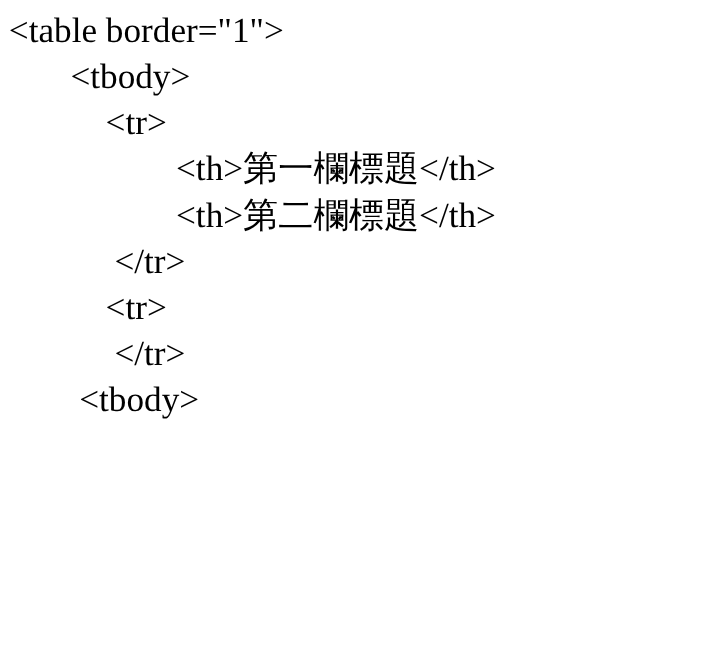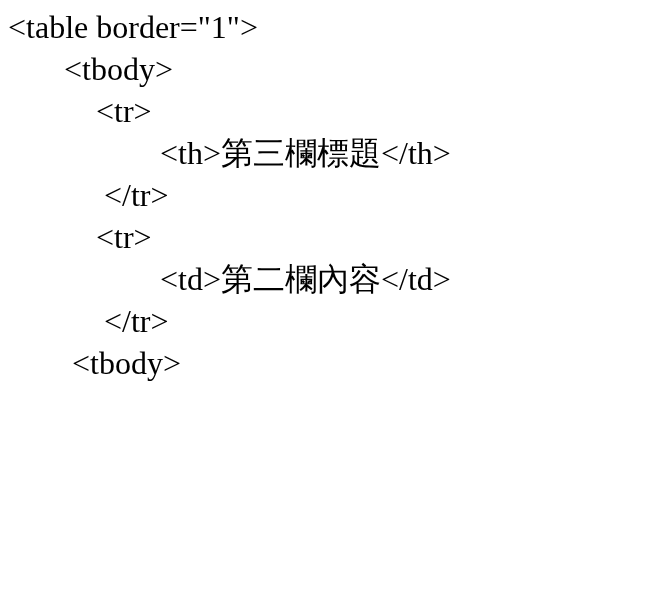--- a/index.html
+++ b/index.html
@@ -25,19 +25,19 @@
       height: 42px;
     }
   </style>
 </head>
 <body>
 
 <div class="code-block">
   <div class="code-line">&lt;table border="1"&gt;</div>
   <div class="code-line">       &lt;tbody&gt;</div>
   <div class="code-line">           &lt;tr&gt;</div>
-  <div class="code-line">                   &lt;th&gt;第三欄標題&lt;/th&gt;</div>
+  <div class="code-line">                   &lt;th&gt;第一欄標題&lt;/th&gt;</div>
+  <div class="code-line">                   &lt;th&gt;第二欄標題&lt;/th&gt;</div>
   <div class="code-line">            &lt;/tr&gt;</div>
   <div class="code-line">           &lt;tr&gt;</div>
-  <div class="code-line">                   &lt;td&gt;第二欄內容&lt;/td&gt;</div>
   <div class="code-line">            &lt;/tr&gt;</div>
   <div class="code-line">        &lt;tbody&gt;</div>
 </div>
 
 </body></html>

